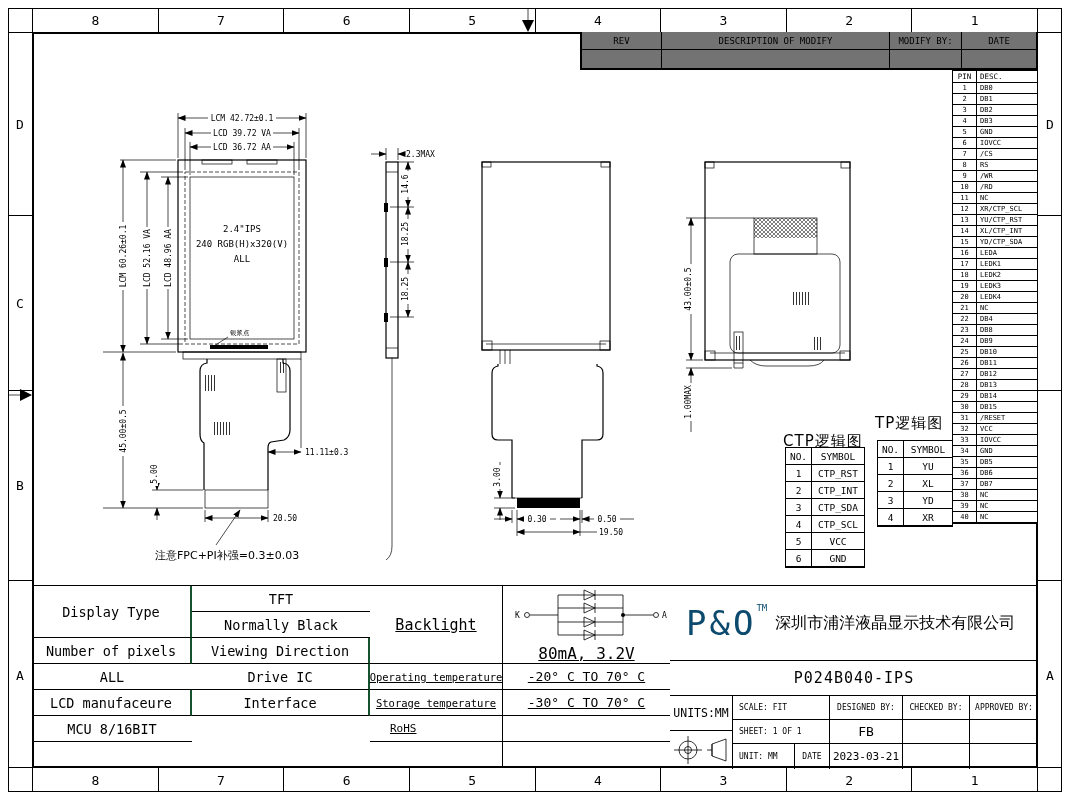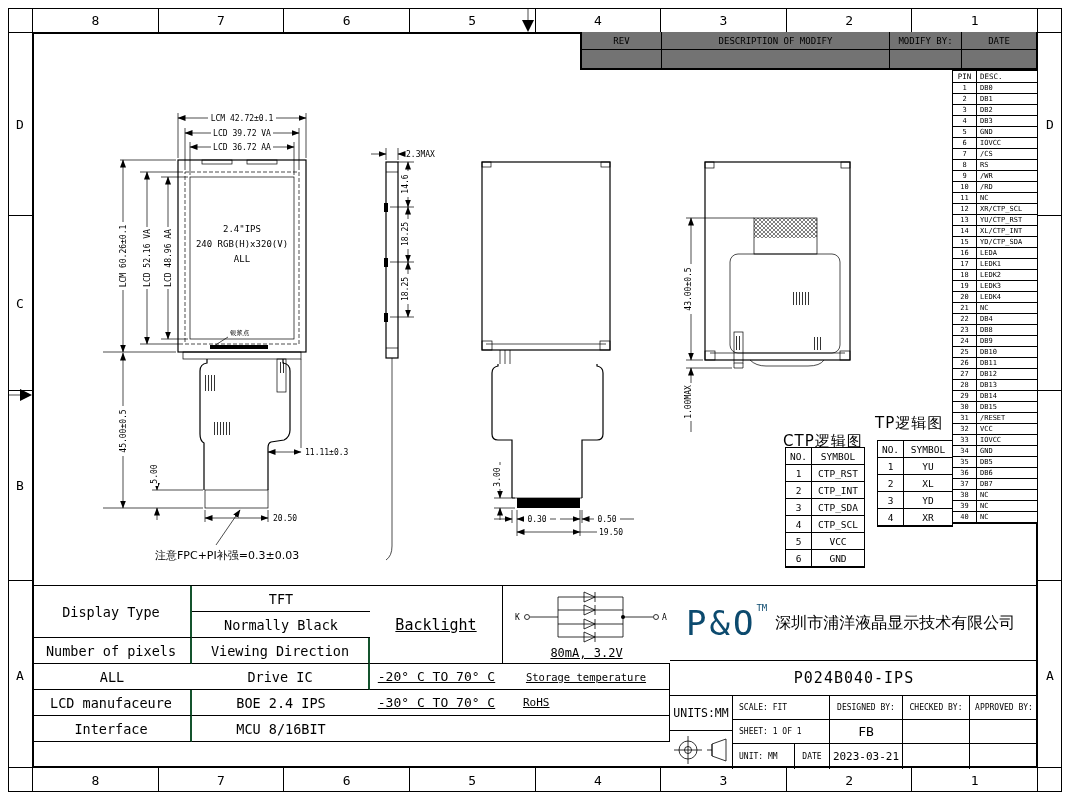--- a/index.html
+++ b/index.html
@@ -50,21 +50,21 @@
   .sc.noright { border-right:none; }
 
   .env-table { position:absolute; left:370px; top:585px; width:300px; height:183px; display:grid; grid-template-columns:133px 1fr; grid-template-rows:78px 26px 26px 26px 1fr; border-top:1px solid #000;text-decoration:underline; }
   .ec { border-right:1px solid #000; border-bottom:1px solid #000; display:flex; align-items:center; justify-content:center; white-space:nowrap; }
   .ec.noright { border-right:none; }
   .bl-label { font-size:15px; }
   .el { font-size:10.5px; }
   .ev { font-size:13px; }
   .rohs { font-size:11px; justify-content:flex-start; padding-left:20px; }
   .bl-diagram { flex-direction:column; justify-content:center; }
-  .bl-rating { font-size:12px; margin-top:1px; }
+  .bl-rating { font-size:16px; margin-top:1px; }
 
   
   .tb { position:absolute; left:670px; top:585px; width:368px; height:183px; border-top:1px solid #000; }
   .tb-cell { position:absolute; border-right:1px solid #000; border-bottom:1px solid #000; display:flex; align-items:center; }
   .tb-logo-row { left:0; top:0; width:368px; height:75px; border-right:none; }
   .po-logo { font-size:34px; letter-spacing:3px; font-weight:normal; margin-left:16px; color:#0c4a6e; }
   .po-tm { font-size:9px; vertical-align:24px; letter-spacing:0; }
   .company { font-size:16px; margin-left:8px; font-family:"DejaVu Sans",sans-serif; }
   .tb-part-row { left:0; top:75px; width:368px; height:35px; justify-content:center; font-size:15px; letter-spacing:1px; border-right:none; }
   .tb-grid-origin { position:absolute; left:0; top:110px; width:368px; height:73px; }
@@ -412,21 +412,20 @@
 
   <div class="spec-table">
     <div class="sc" style="grid-row:1/3">Display Type</div>
     <div class="sc noright">TFT</div>
     <div class="sc noright">Normally Black</div>
     <div class="sc">Number of pixels</div>
     <div class="sc">Viewing Direction</div>
     <div class="sc noright">ALL</div>
     <div class="sc">Drive IC</div>
     <div class="sc">LCD manufaceure</div>
-    <div class="sc noright">BOE 2.4 IPS</div>
     <div class="sc">Interface</div>
     <div class="sc noright">MCU 8/16BIT</div>
   </div>
 
   <div class="env-table">
     <div class="ec bl-label">Backlight</div>
     <div class="ec noright bl-diagram">
       <svg width="167" height="56" viewBox="0 0 167 56">
         <g stroke="#000" stroke-width="0.8" fill="none">
           <line x1="27" y1="28" x2="55" y2="28"></line>
@@ -449,20 +448,21 @@
             <polygon points="81,43 81,53 92,48"></polygon>
               <line x1="92" y1="43" x2="92" y2="53"></line>
           </g>
         </g>
         <circle cx="120" cy="28" r="2" fill="#000"></circle>
         <text x="12" y="31" font-size="8">K</text>
         <text x="159" y="31" font-size="8">A</text>
       </svg>
       <div class="bl-rating">80mA, 3.2V</div>
     </div>
+    <div class="ec el">Operating temperature</div>
     <div class="ec noright ev">-20° C TO 70° C</div>
     <div class="ec el">Storage temperature</div>
     <div class="ec noright ev">-30° C TO 70° C</div>
     <div class="ec rohs">RoHS</div>
     <div class="ec noright"></div>
     <div class="ec"></div>
     <div class="ec noright"></div>
   </div>
 
   <div class="tb">

